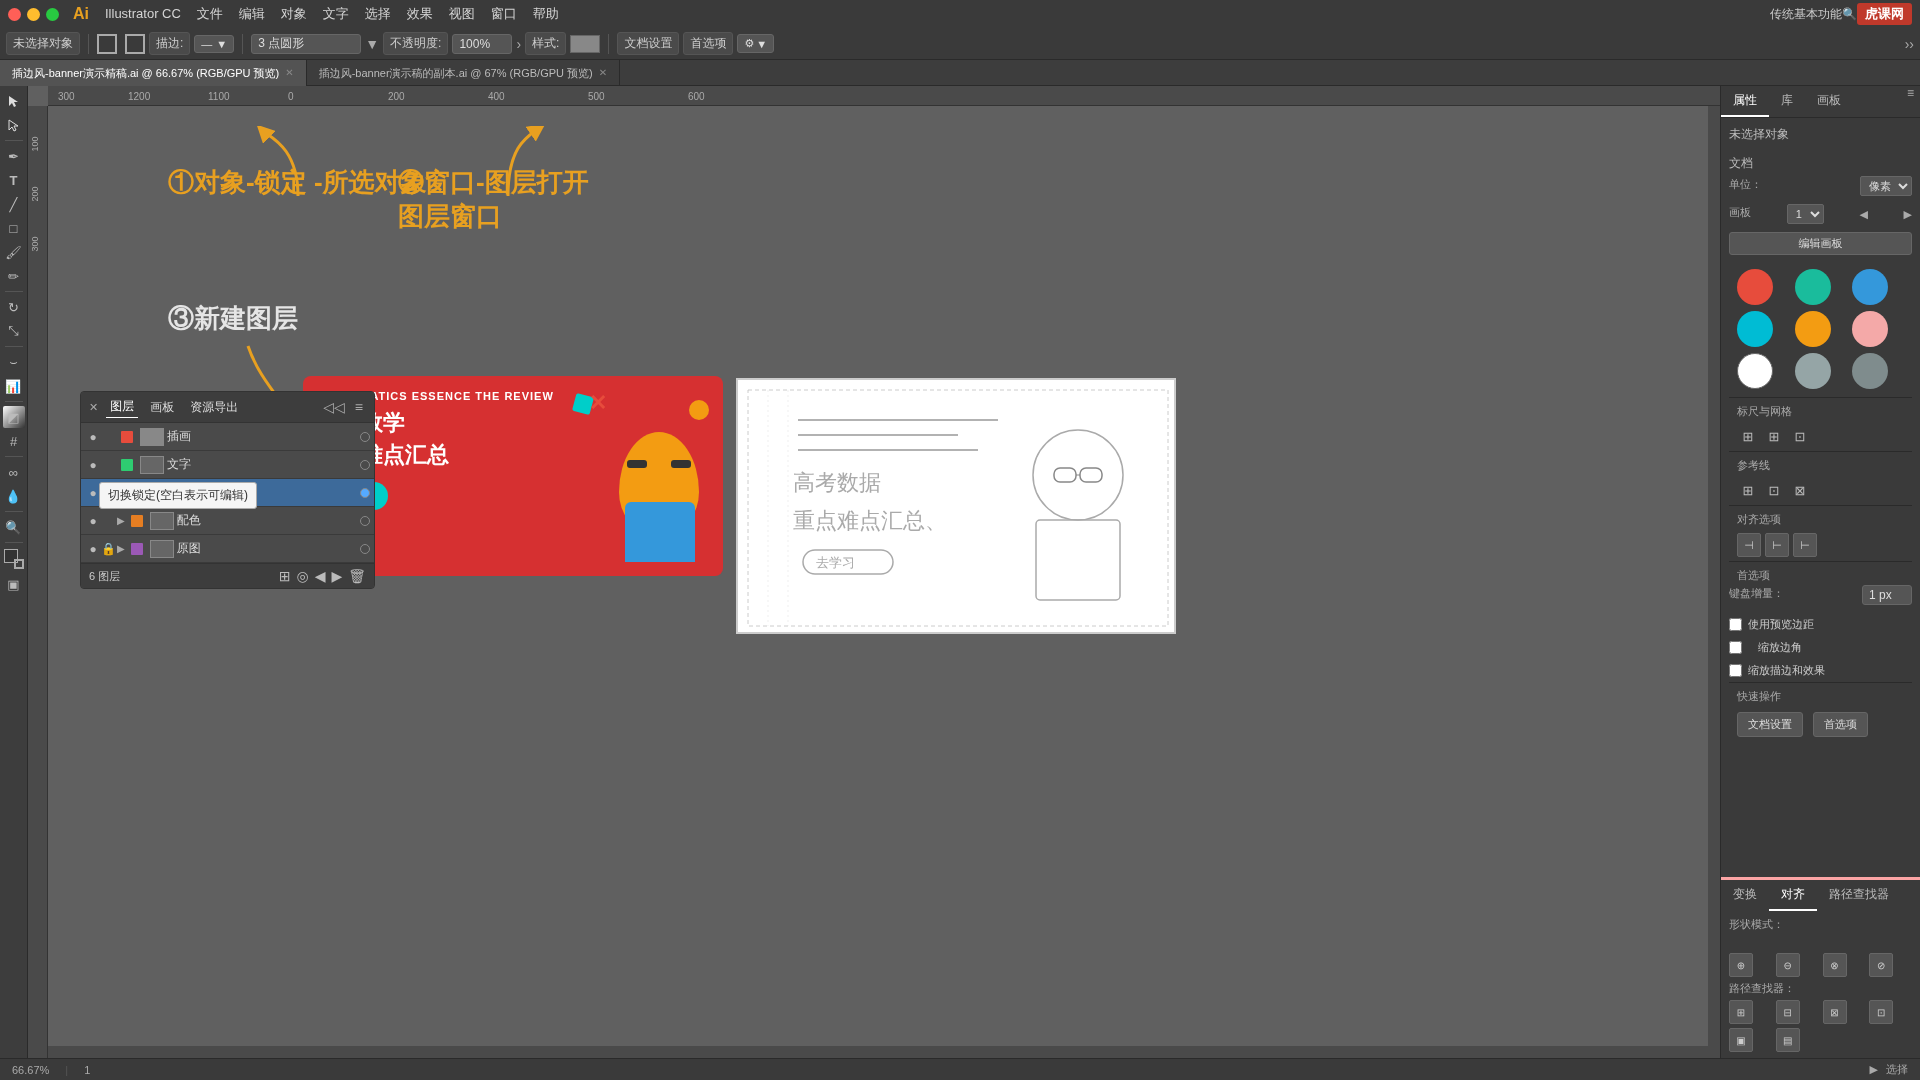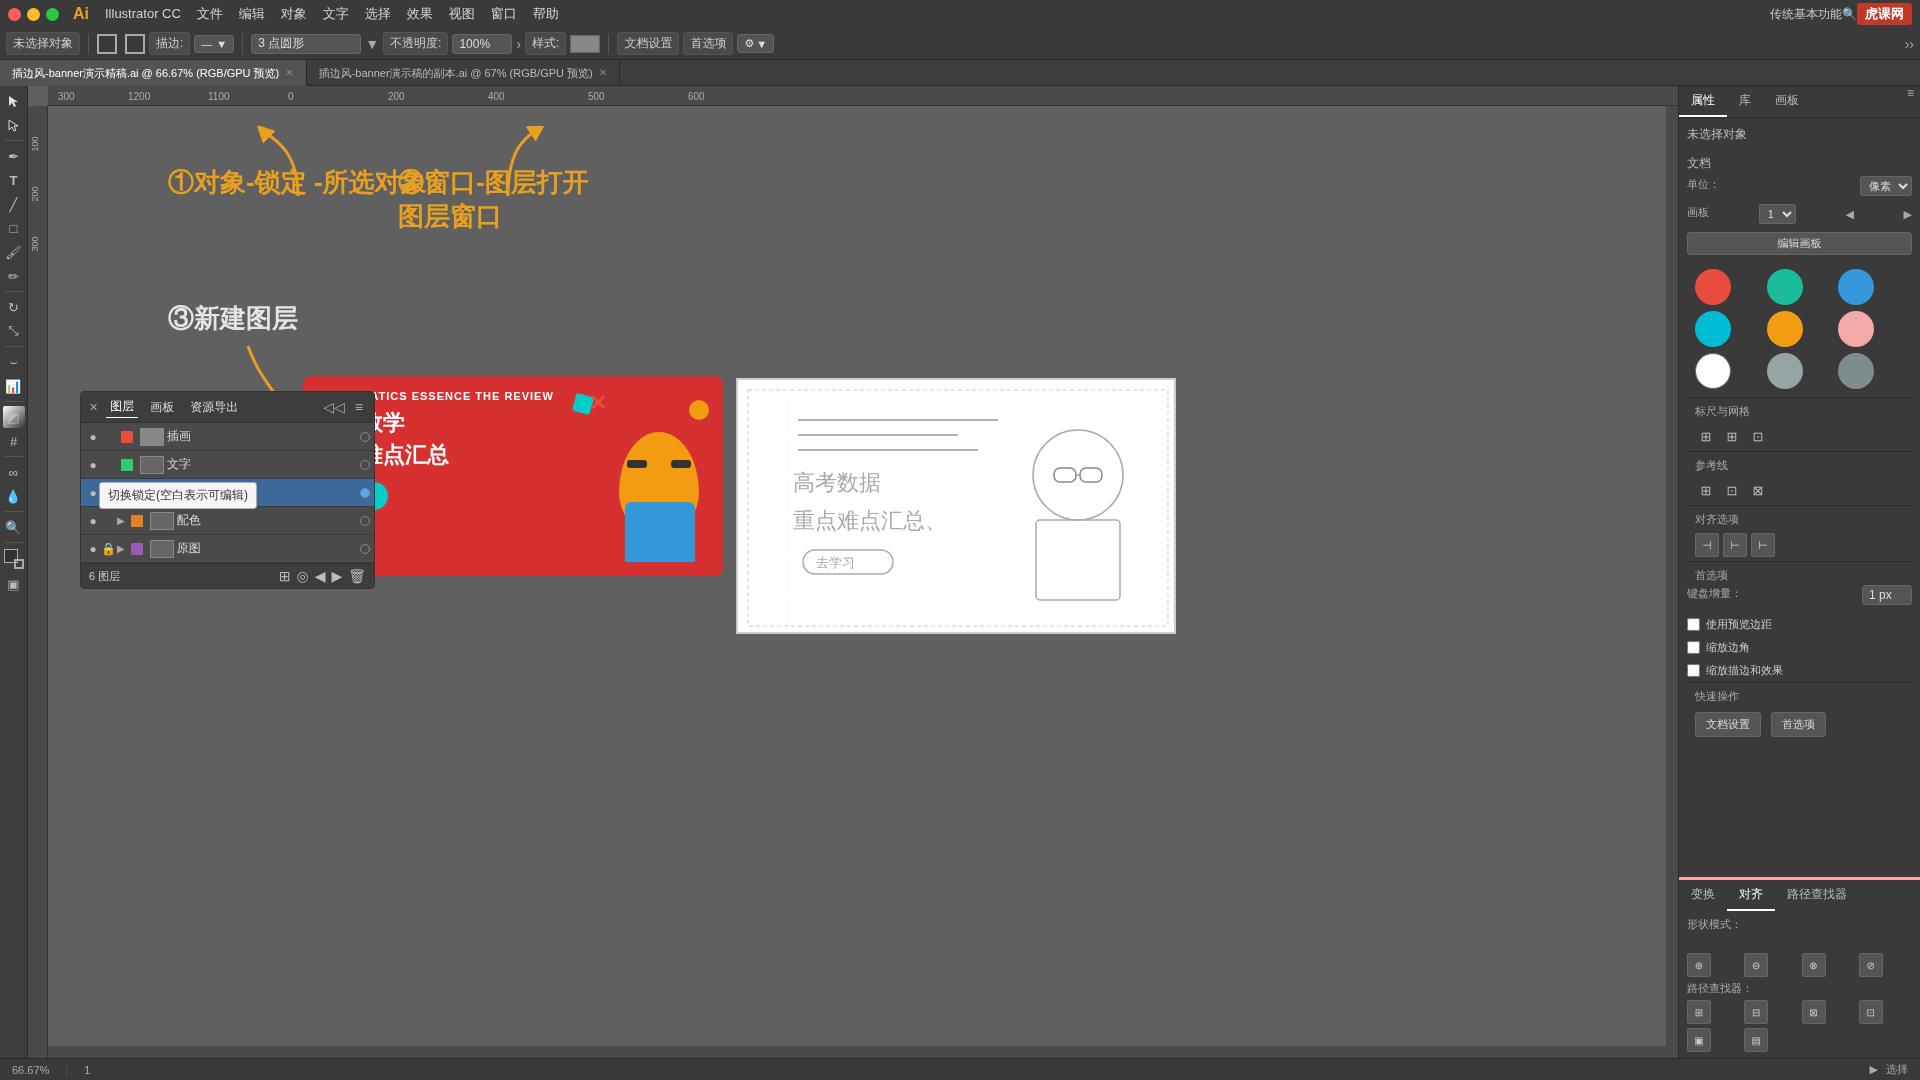--- a/index.html
+++ b/index.html
@@ -53,21 +53,21 @@
       flex: 1; background: #606060; position: relative; overflow: hidden;
     }
     .ruler-h { position: absolute; top: 0; left: 20px; right: 0; height: 20px; background: #4a4a4a; border-bottom: 1px solid #333; }
     .ruler-v { position: absolute; top: 20px; left: 0; width: 20px; bottom: 0; background: #4a4a4a; border-right: 1px solid #333; }
 
     
     #canvas-content { position: absolute; top: 20px; left: 20px; right: 0; bottom: 0; overflow: hidden; }
 
     
     #right-panel {
-      width: 242px; background: #3a3a3a; border-left: 1px solid #2a2a2a; display: flex; flex-direction: column;
+      width: 200px; background: #3a3a3a; border-left: 1px solid #2a2a2a; display: flex; flex-direction: column;
     }
     .panel-tabs { display: flex; border-bottom: 1px solid #2a2a2a; }
     .panel-tab { color: #bbb; font-size: 12px; padding: 6px 12px; cursor: pointer; }
     .panel-tab.active { color: #fff; border-bottom: 2px solid #fff; }
     .panel-content { padding: 8px; flex: 1; }
     .panel-label { color: #aaa; font-size: 11px; margin-bottom: 4px; }
     .panel-row { display: flex; align-items: center; justify-content: space-between; margin-bottom: 8px; }
     .panel-select { background: #555; border: 1px solid #666; color: #ddd; font-size: 11px; padding: 2px 4px; border-radius: 2px; }
     .panel-btn { background: #555; border: 1px solid #666; color: #ddd; font-size: 11px; padding: 3px 6px; border-radius: 3px; cursor: pointer; width: 100%; text-align: center; margin-bottom: 6px; }
 
@@ -498,21 +498,21 @@
         <span class="panel-label">键盘增量：</span>
         <input class="toolbar-input" value="1 px" style="width: 50px;">
       </div>
       <div style="padding:4px 0;">
         <label style="display:flex; align-items:center; gap:6px; color:#ccc; font-size:11px; cursor:pointer;">
           <input type="checkbox" style="">
           <span>使用预览边距</span>
         </label>
       </div>
       <div style="padding:4px 0;">
-        <label style="display:flex; align-items:center; gap:6px; color:#ccc; font-size:11px; cursor:pointer;">
+        <label style="display:flex; align-items:center; gap:16px; color:#ccc; font-size:11px; cursor:pointer;">
           <input type="checkbox" style="">
           <span>缩放边角</span>
         </label>
       </div>
       <div style="padding:4px 0;">
         <label style="display:flex; align-items:center; gap:6px; color:#ccc; font-size:11px; cursor:pointer;">
           <input type="checkbox" style="">
           <span>缩放描边和效果</span>
         </label>
       </div>

